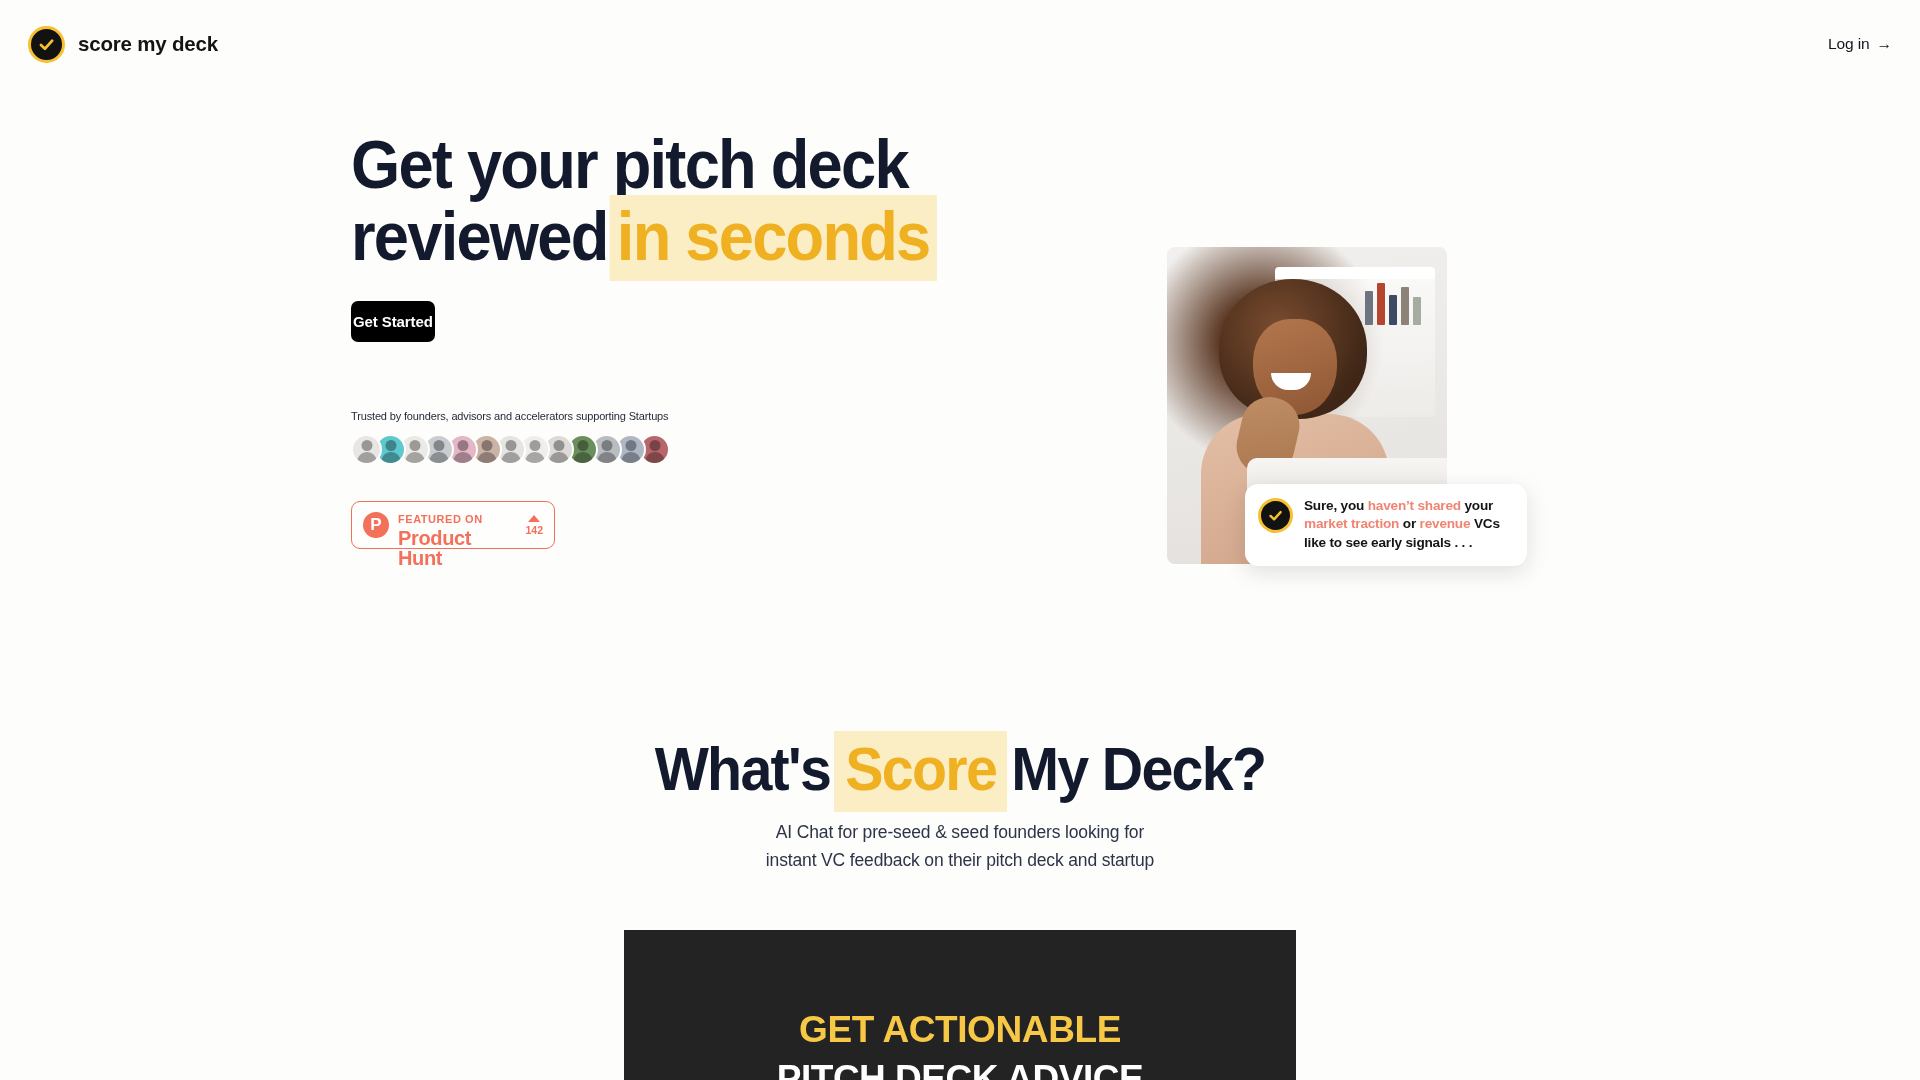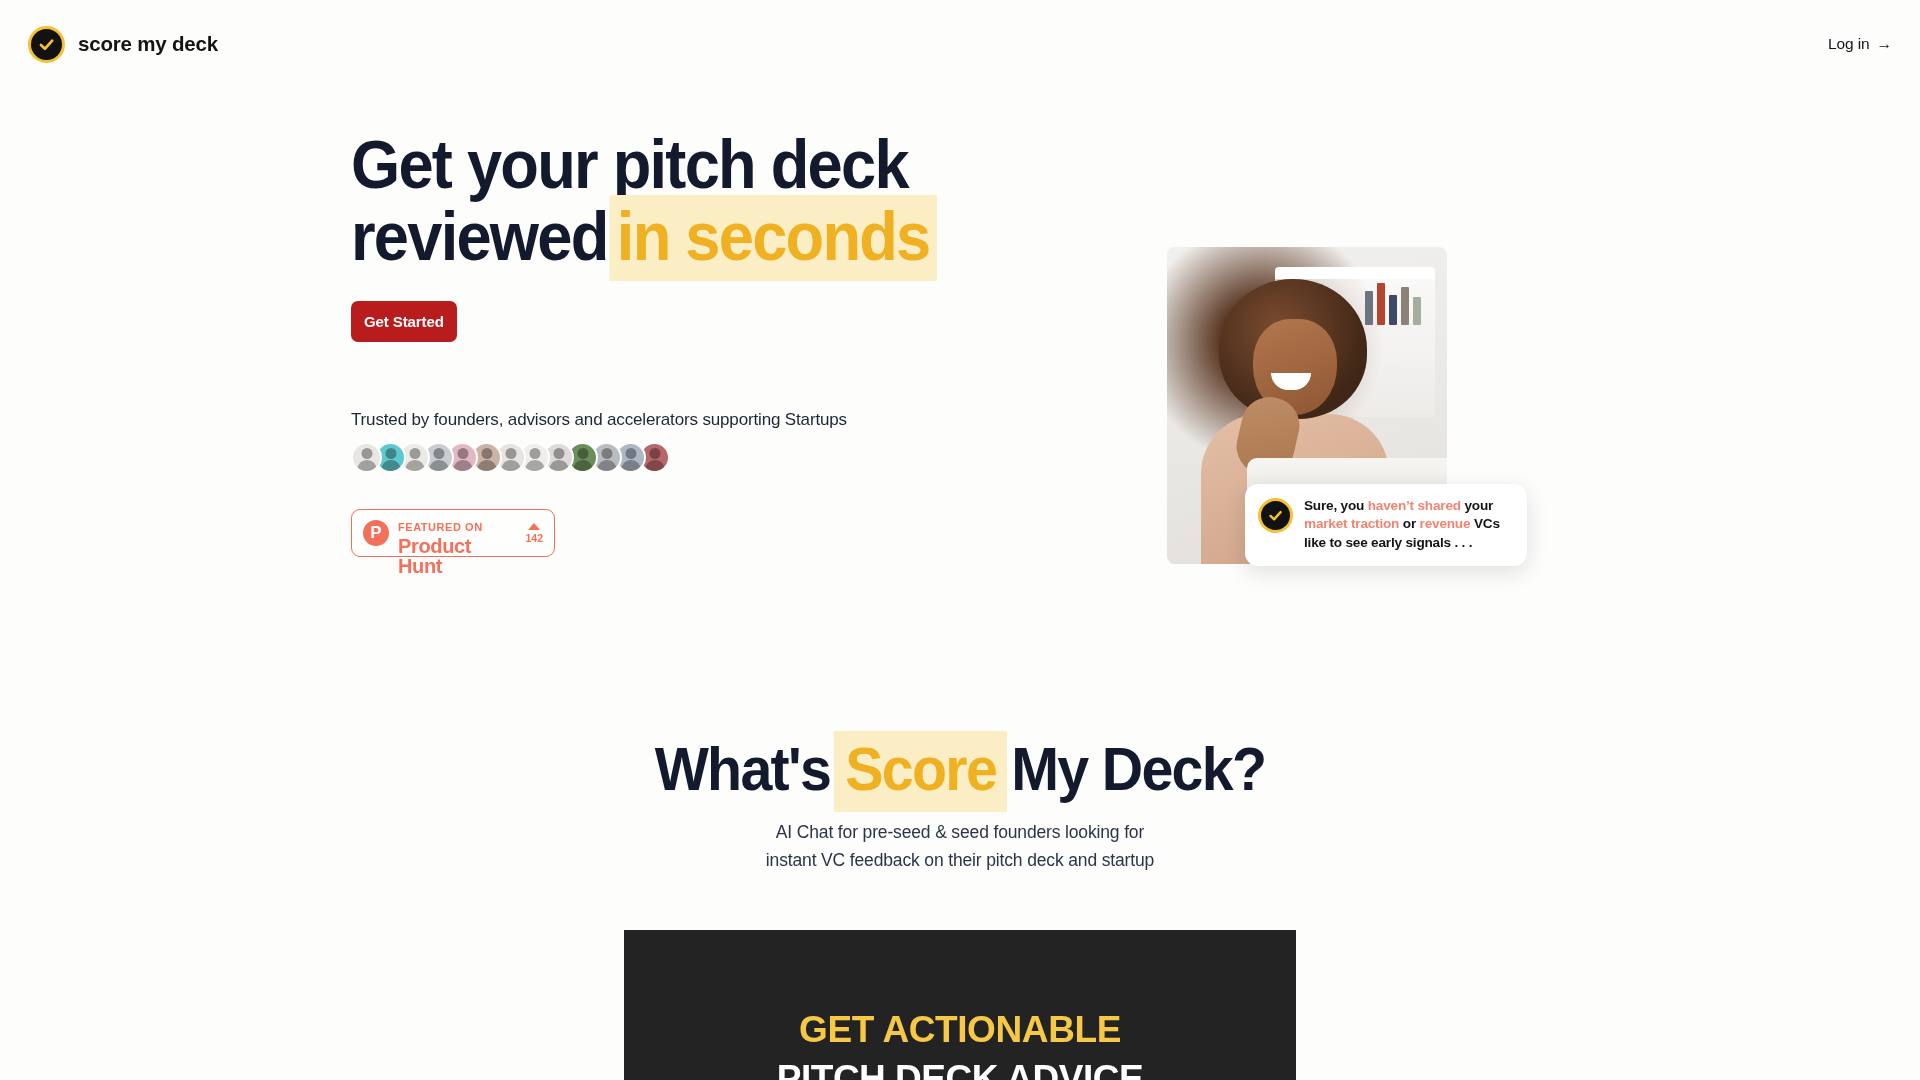--- a/index.html
+++ b/index.html
@@ -121,35 +121,35 @@
     margin-top: 31px;
     font-size: 17.5px;
     line-height: 26px;
     color: #2d3448;
     letter-spacing: -0.15px;
   }
 
   .cta-btn {
     margin-top: 29px;
     display: inline-block;
-    background: #b91c1c;
+    background: #000000;
     color: #fff;
     border: none;
     border-radius: 7px;
     font-family: "Liberation Sans", sans-serif;
     font-size: 15px;
     font-weight: bold;
     letter-spacing: -0.1px;
-    padding: 12px 13px;
+    padding: 12px 2px;
     cursor: pointer;
   }
 
   .trust-block { margin-top: 68px; }
   .trust-text {
-    font-size: 17px;
+    font-size: 11px;
     color: #1f2636;
     letter-spacing: -0.15px;
   }
 
   .avatar-row {
     margin-top: 12px;
     display: flex;
     align-items: center;
   }
   .avatar {

